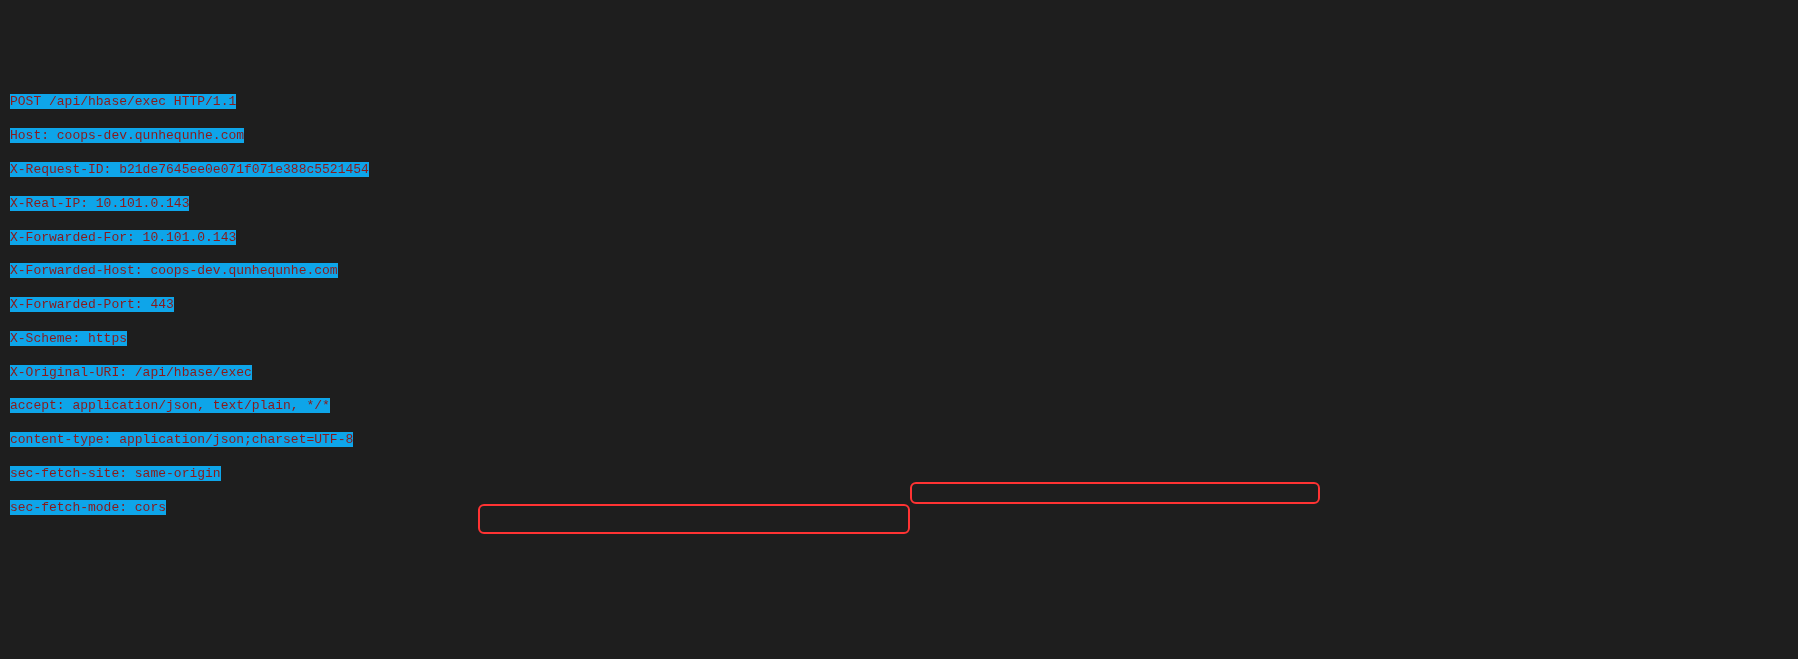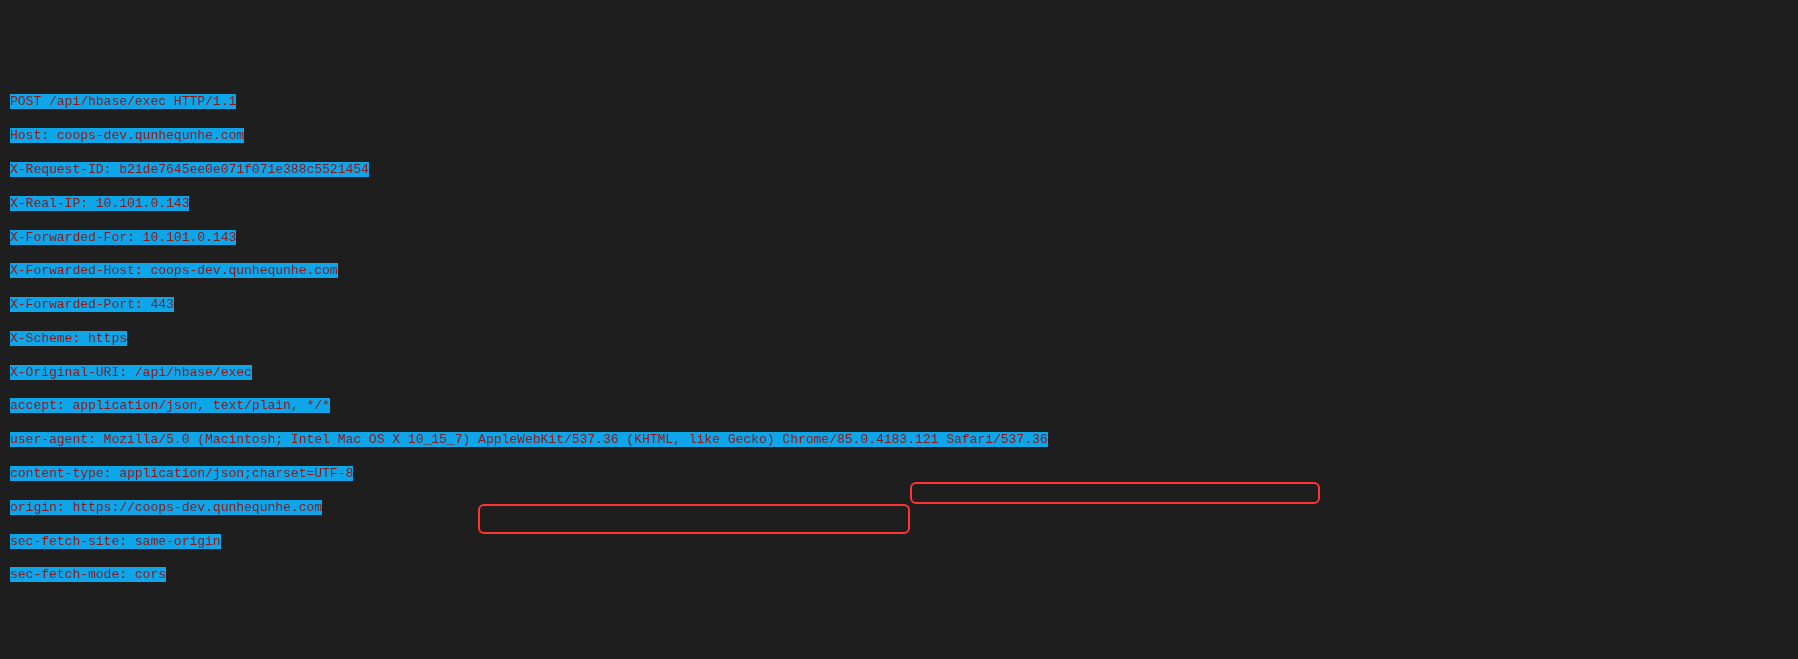--- a/index.html
+++ b/index.html
@@ -55,23 +55,21 @@
 <span class="line"><span class="request-line">POST /api/hbase/exec HTTP/1.1</span></span>
 <span class="line"><span class="request-line">Host: coops-dev.qunhequnhe.com</span></span>
 <span class="line"><span class="request-line">X-Request-ID: b21de7645ee0e071f071e388c5521454</span></span>
 <span class="line"><span class="request-line">X-Real-IP: 10.101.0.143</span></span>
 <span class="line"><span class="request-line">X-Forwarded-For: 10.101.0.143</span></span>
 <span class="line"><span class="request-line">X-Forwarded-Host: coops-dev.qunhequnhe.com</span></span>
 <span class="line"><span class="request-line">X-Forwarded-Port: 443</span></span>
 <span class="line"><span class="request-line">X-Scheme: https</span></span>
 <span class="line"><span class="request-line">X-Original-URI: /api/hbase/exec</span></span>
 <span class="line"><span class="request-line">accept: application/json, text/plain, */*</span></span>
-<span class="line"><span class="request-line">user-agent: Mozilla/5.0 (Macintosh; Intel Mac OS X 10_15_7) AppleWebKit/537.36 (KHTML, like Gecko) Chrome/85.0.4183.121 Safari/537.36</span></span>
 <span class="line"><span class="request-line">content-type: application/json;charset=UTF-8</span></span>
-<span class="line"><span class="request-line">origin: https://coops-dev.qunhequnhe.com</span></span>
 <span class="line"><span class="request-line">sec-fetch-site: same-origin</span></span>
 <span class="line"><span class="request-line">sec-fetch-mode: cors</span></span>
 
 
 
 
 
 
 
 

